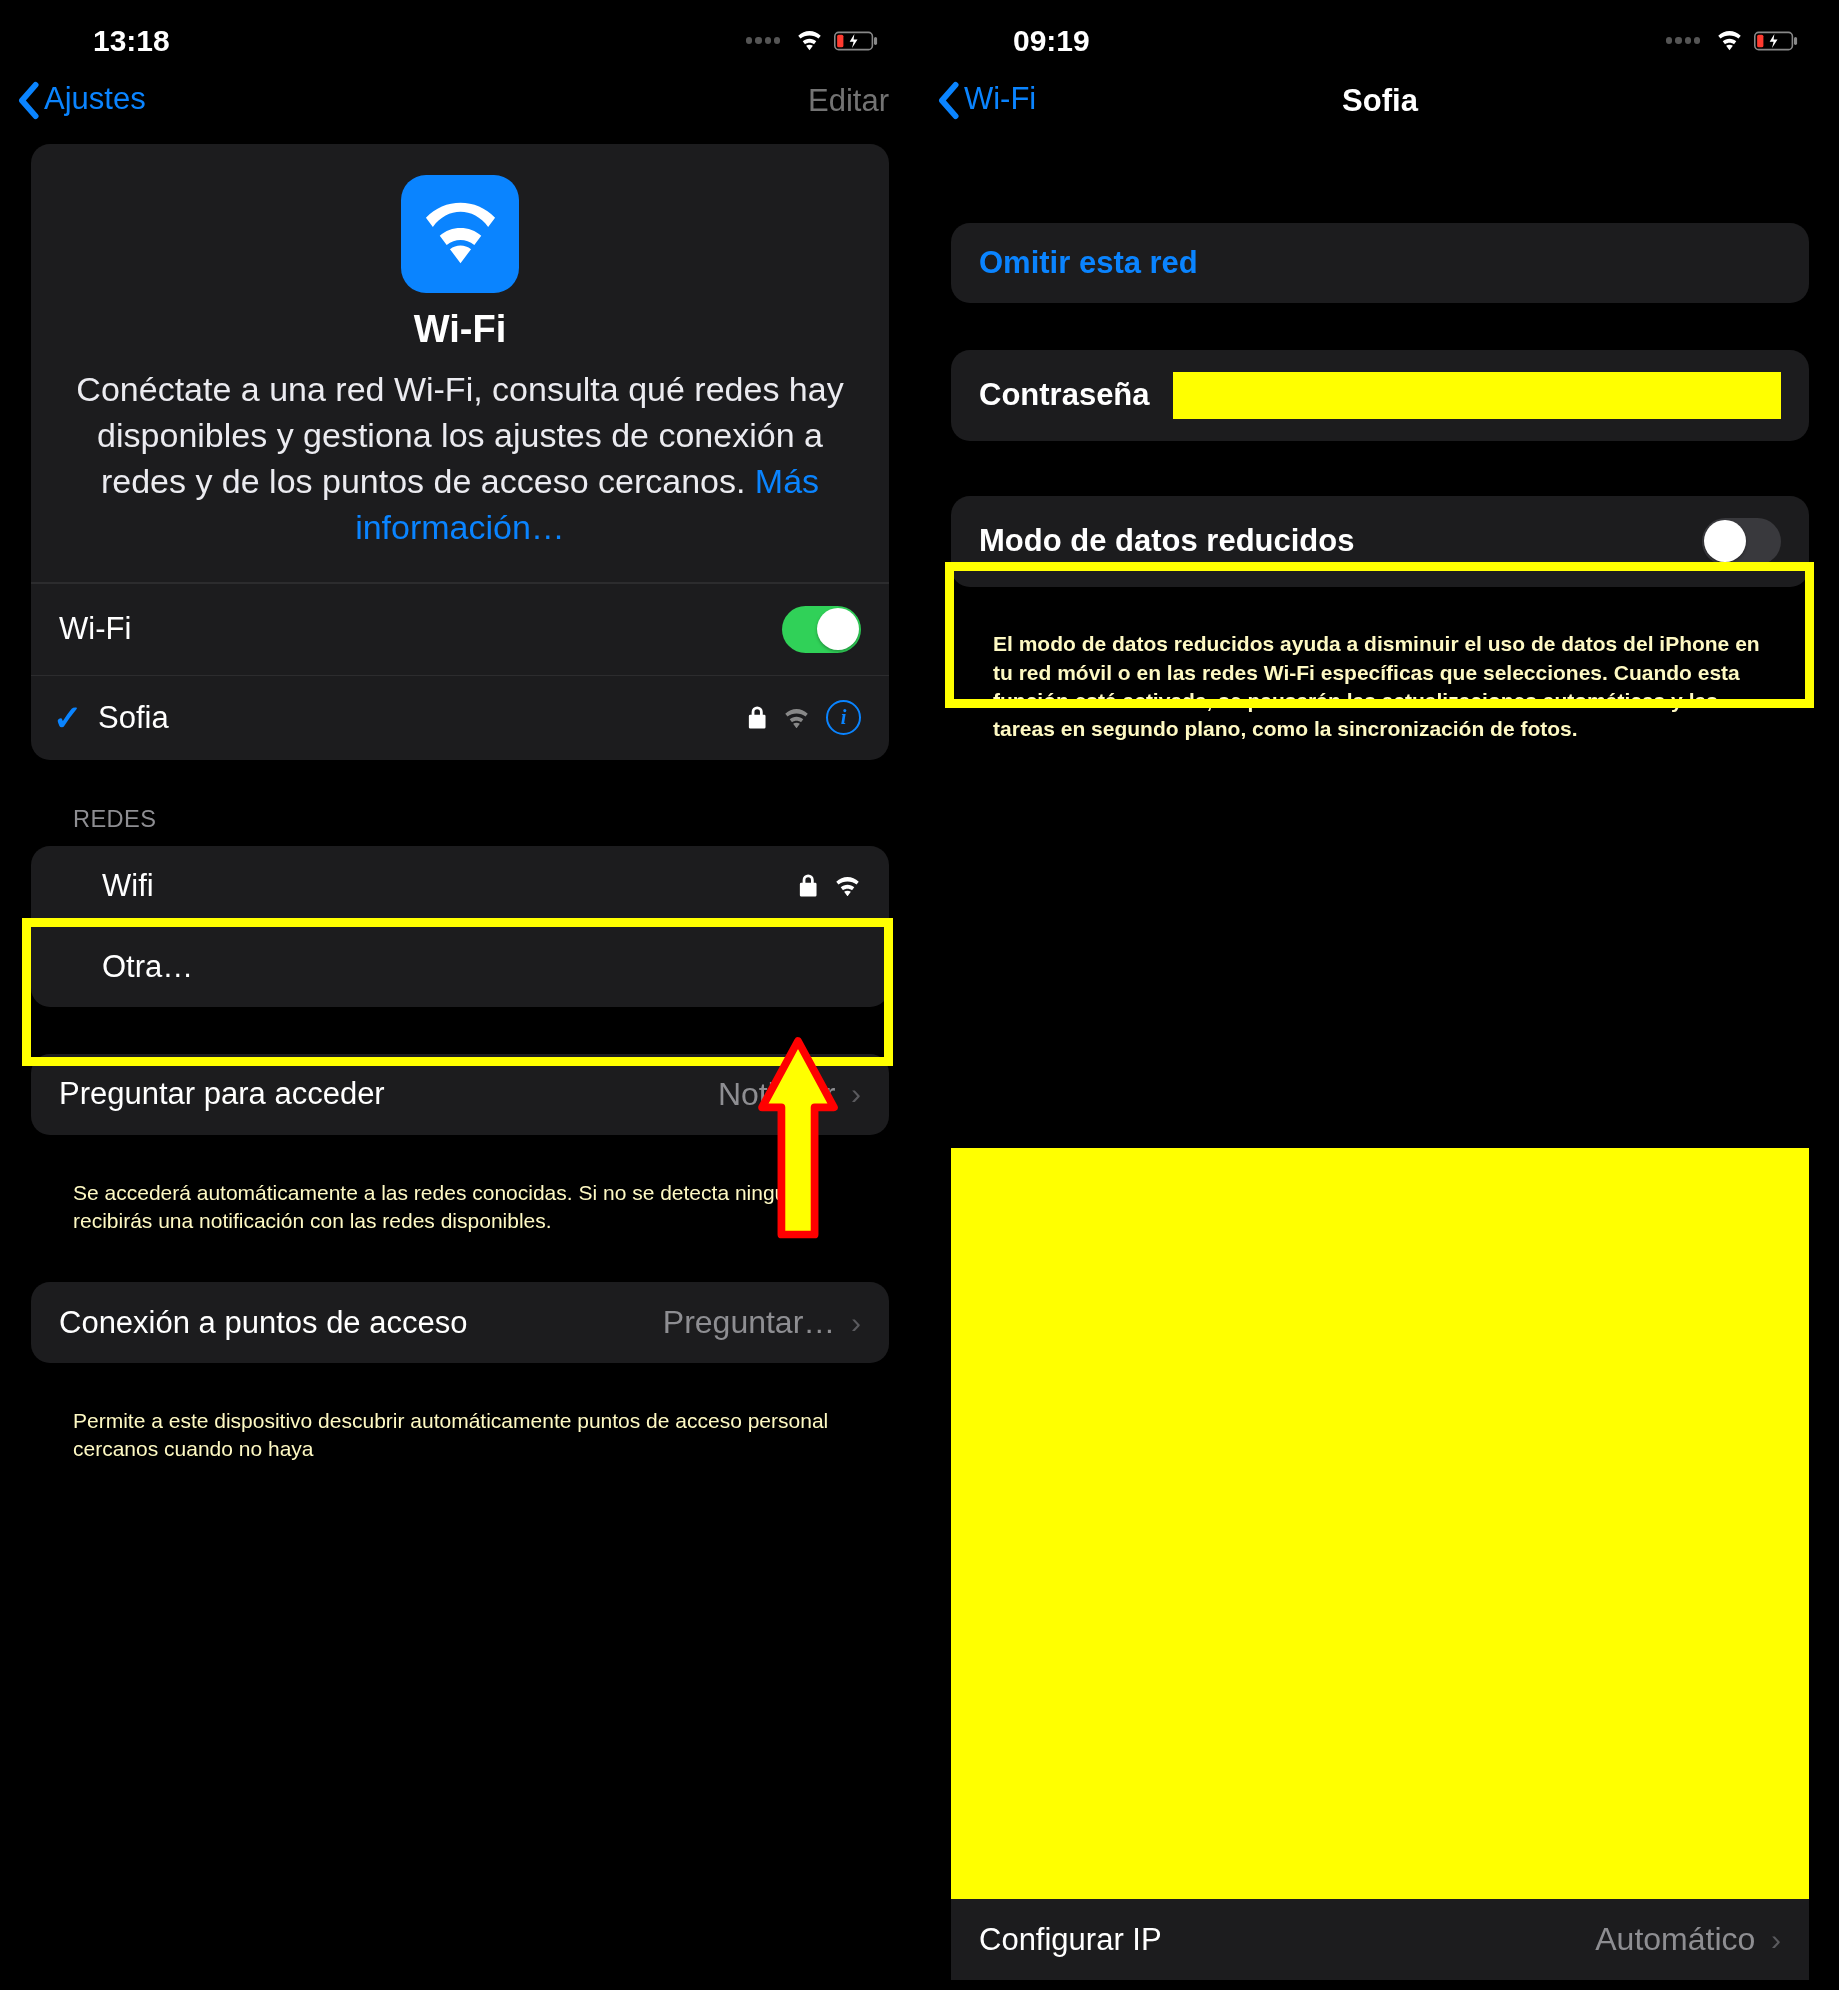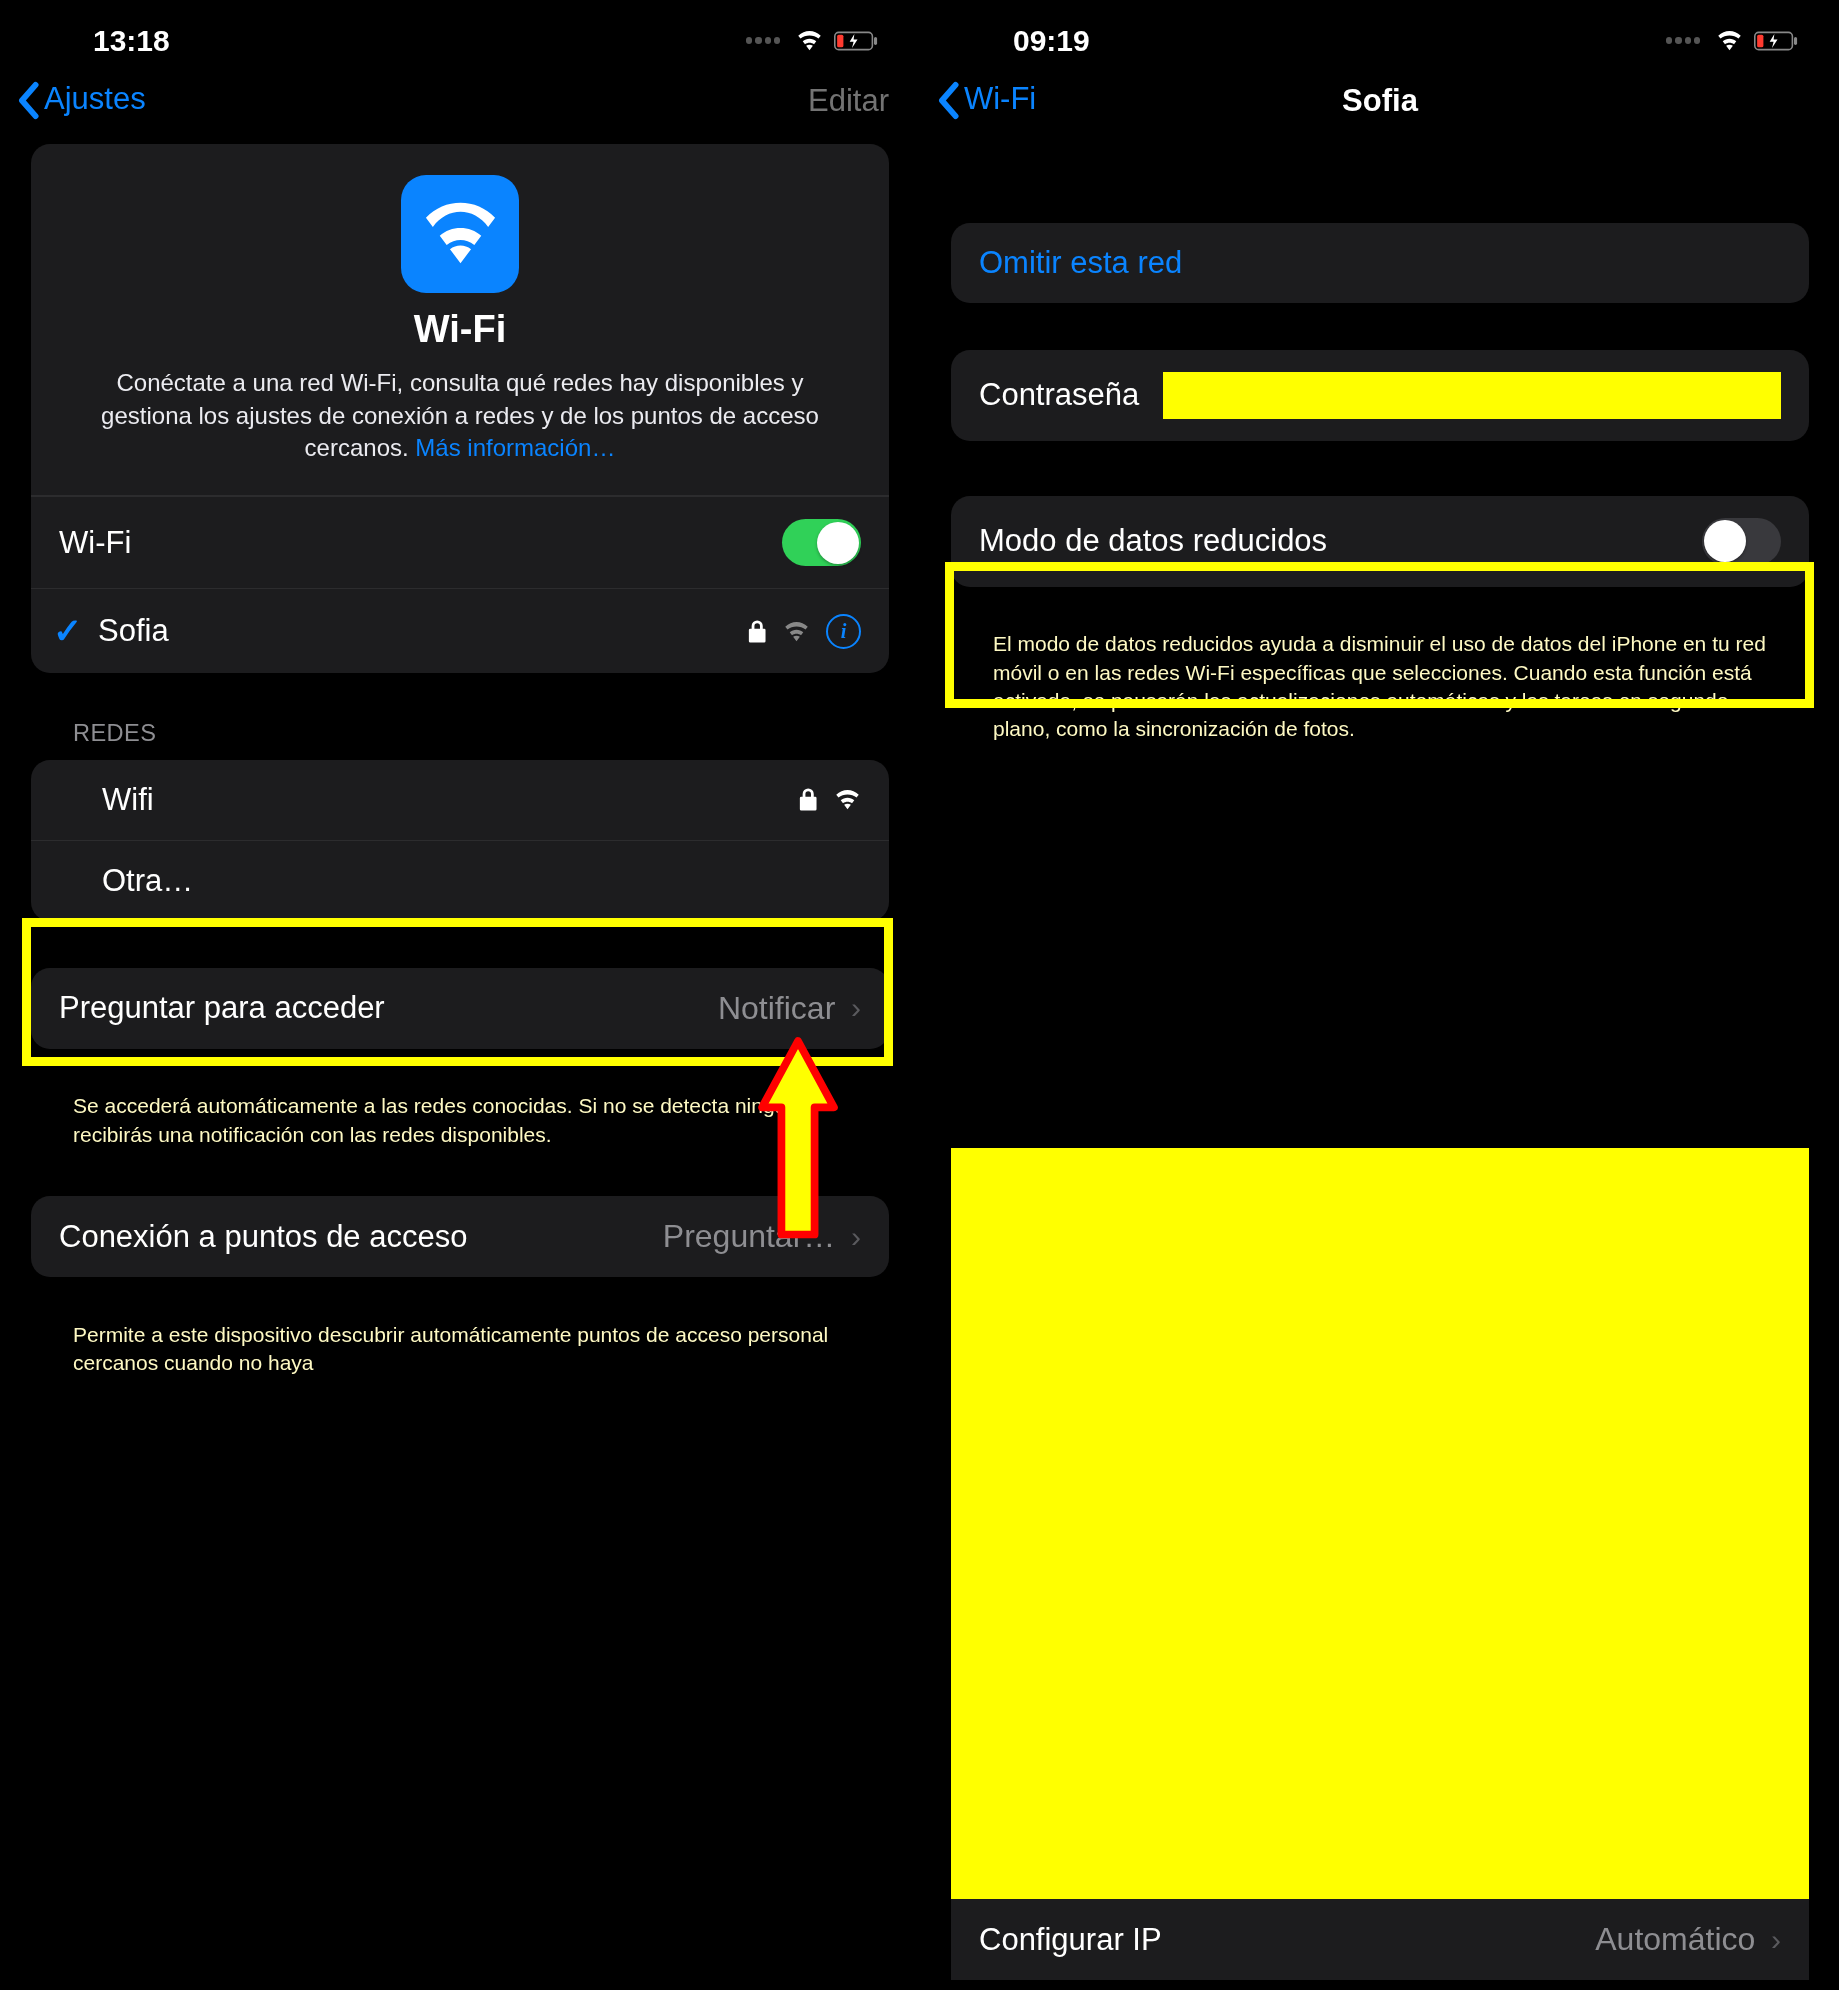--- a/index.html
+++ b/index.html
@@ -58,21 +58,21 @@
     width:118px;
     height:118px;
     background:#0a84ff;
     border-radius:25px;
     margin:0 auto 15.7px;
     display:flex;
     align-items:center;
     justify-content:center;
   }
   .wifi-title { font-size:38px; font-weight:700; margin-bottom:15.7px;}
-  .wifi-desc { font-size:24px; color:#ebebf0; line-height:1.35;}
+  .wifi-desc { font-size:34px; color:#ebebf0; line-height:1.35;}
   .wifi-desc a { color:#0a84ff; text-decoration:none;}
   .row {
     display:flex;
     align-items:center;
     justify-content:space-between;
     padding:22px 28px;
     font-size:31px;
     min-height:79px;
     border-top:0.8px solid #2c2c2e;
     position:relative;
@@ -115,21 +115,21 @@
   .arrow-up {
     position:absolute;
     width:94px;
     pointer-events:none;
   }
   .mask-yellow {
     background:#ffff00;
     position:absolute;
   }
   
-  .right-content { padding: 16px 31px;}
+  .right-content { padding: 16px 31px; font-weight: bold;}
   .omit-row { color:#0a84ff;}
   .pw-row { position:relative;}
   .pw-mask {
     background:#ffff00;
     height:47px;
     flex:1;
     margin-left:23.6px;
   }
 </style>
 </head>

